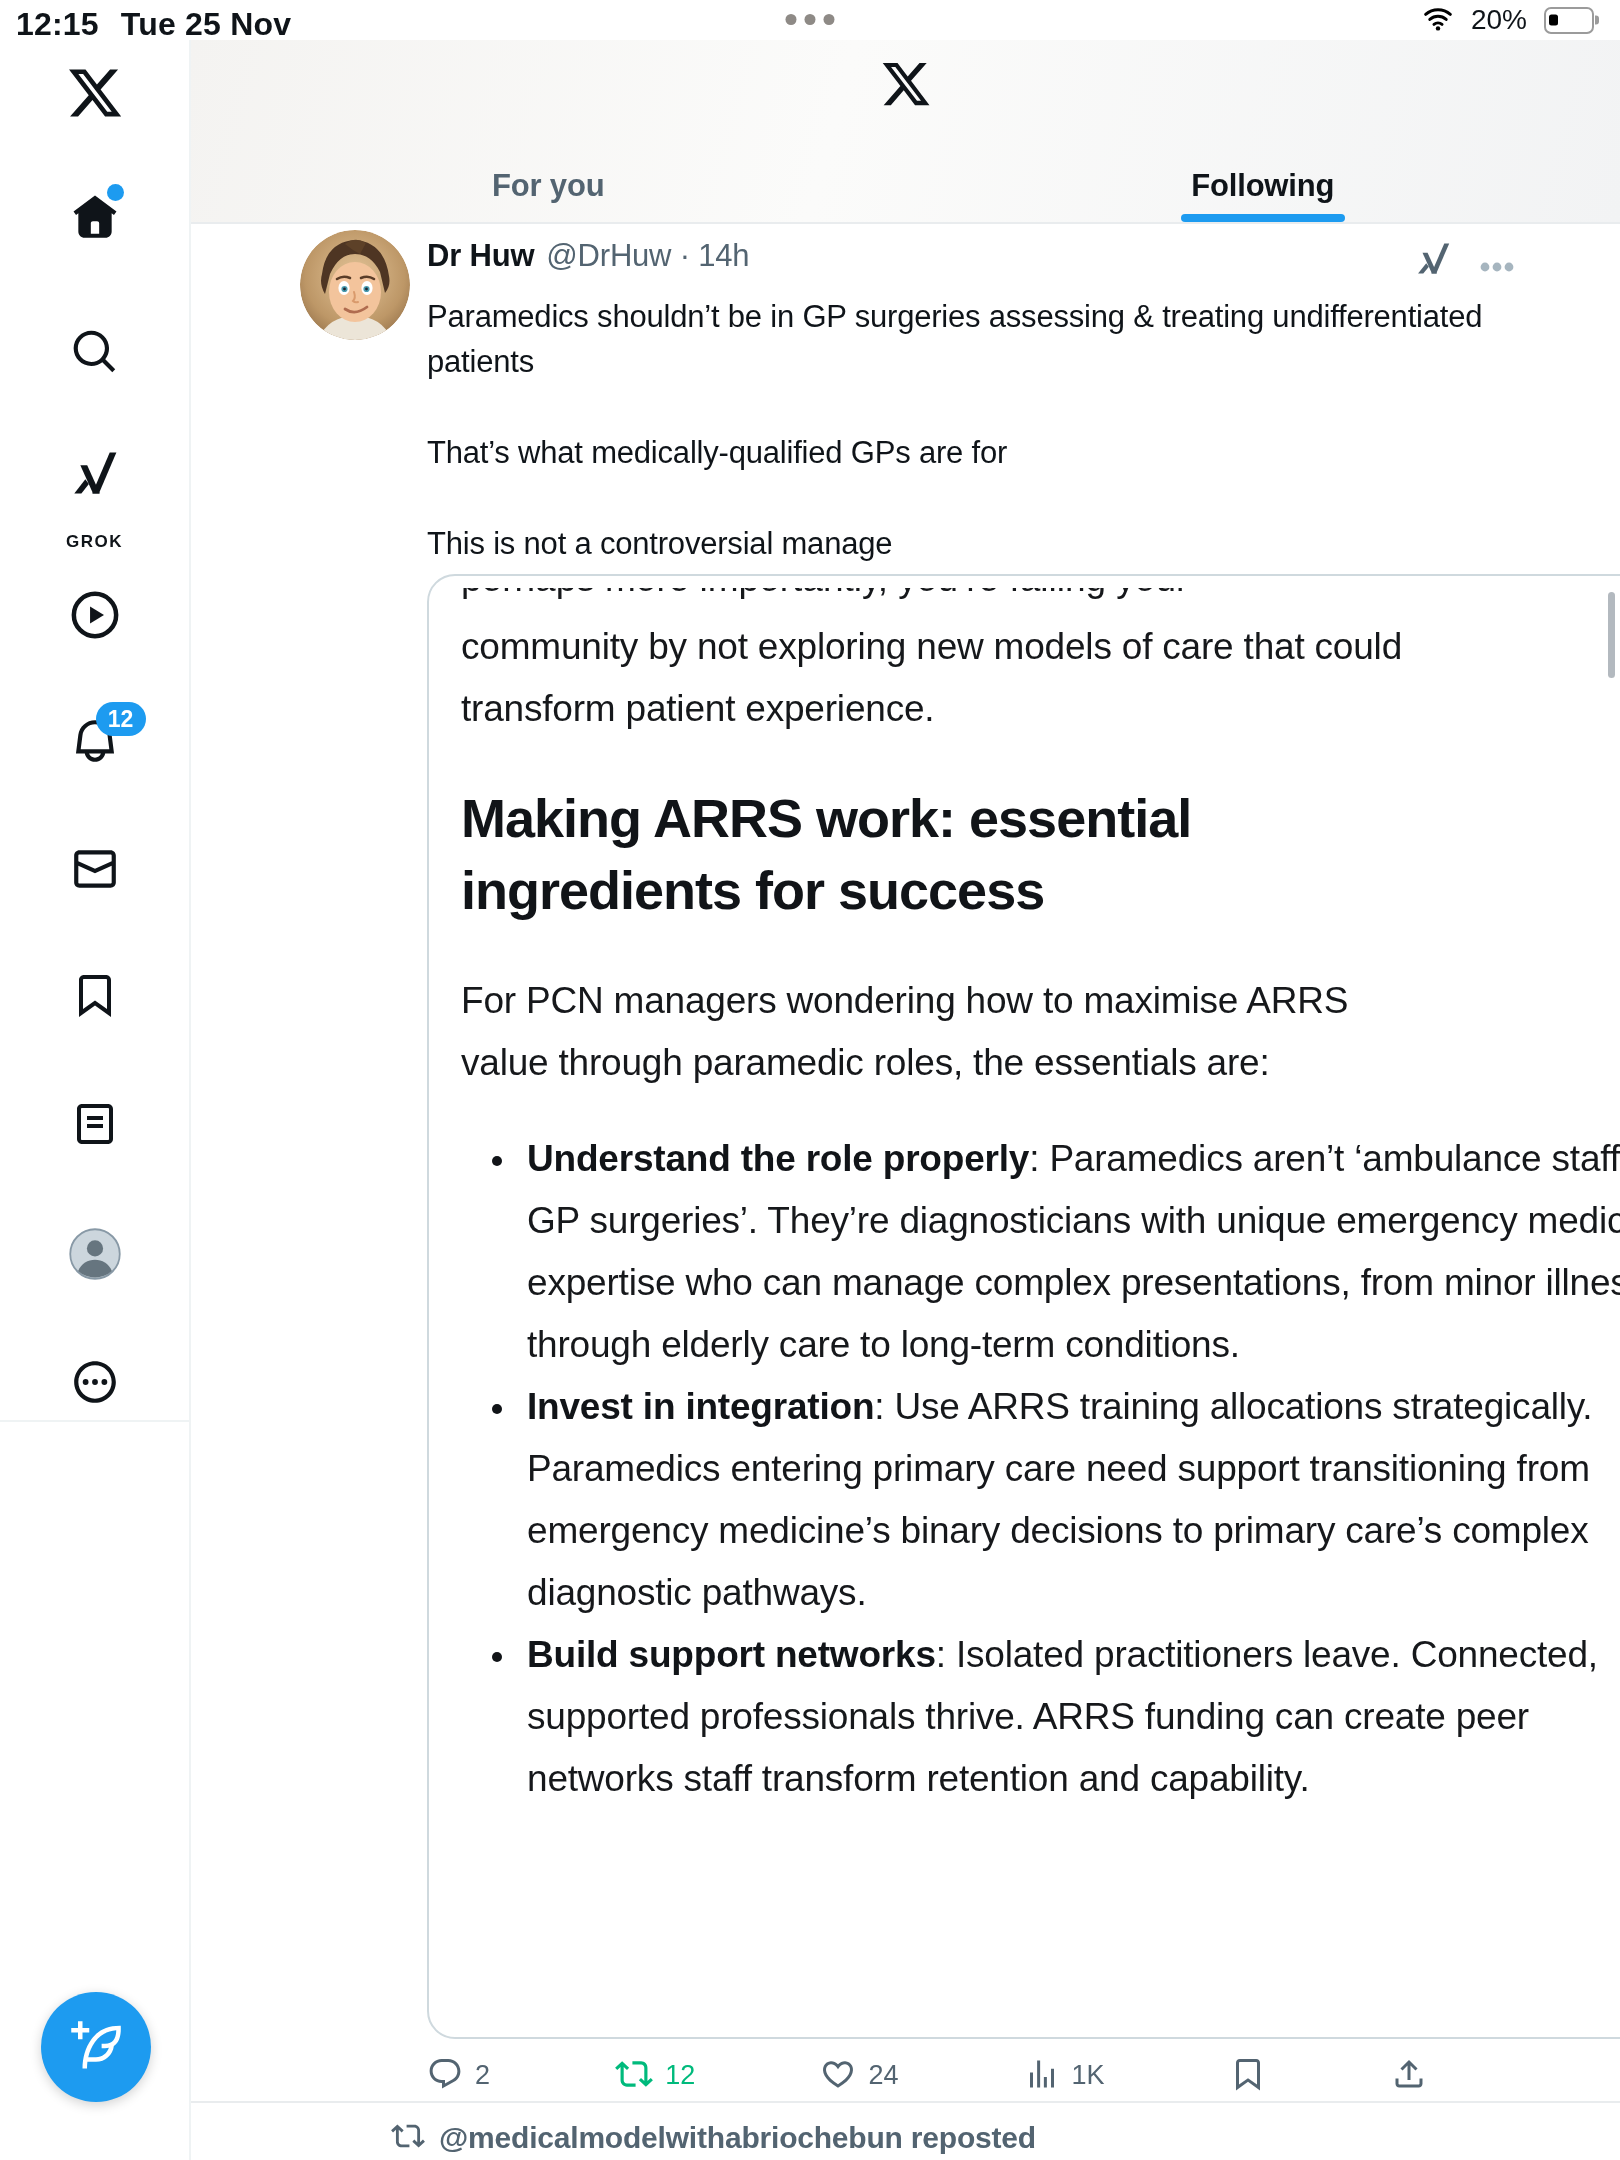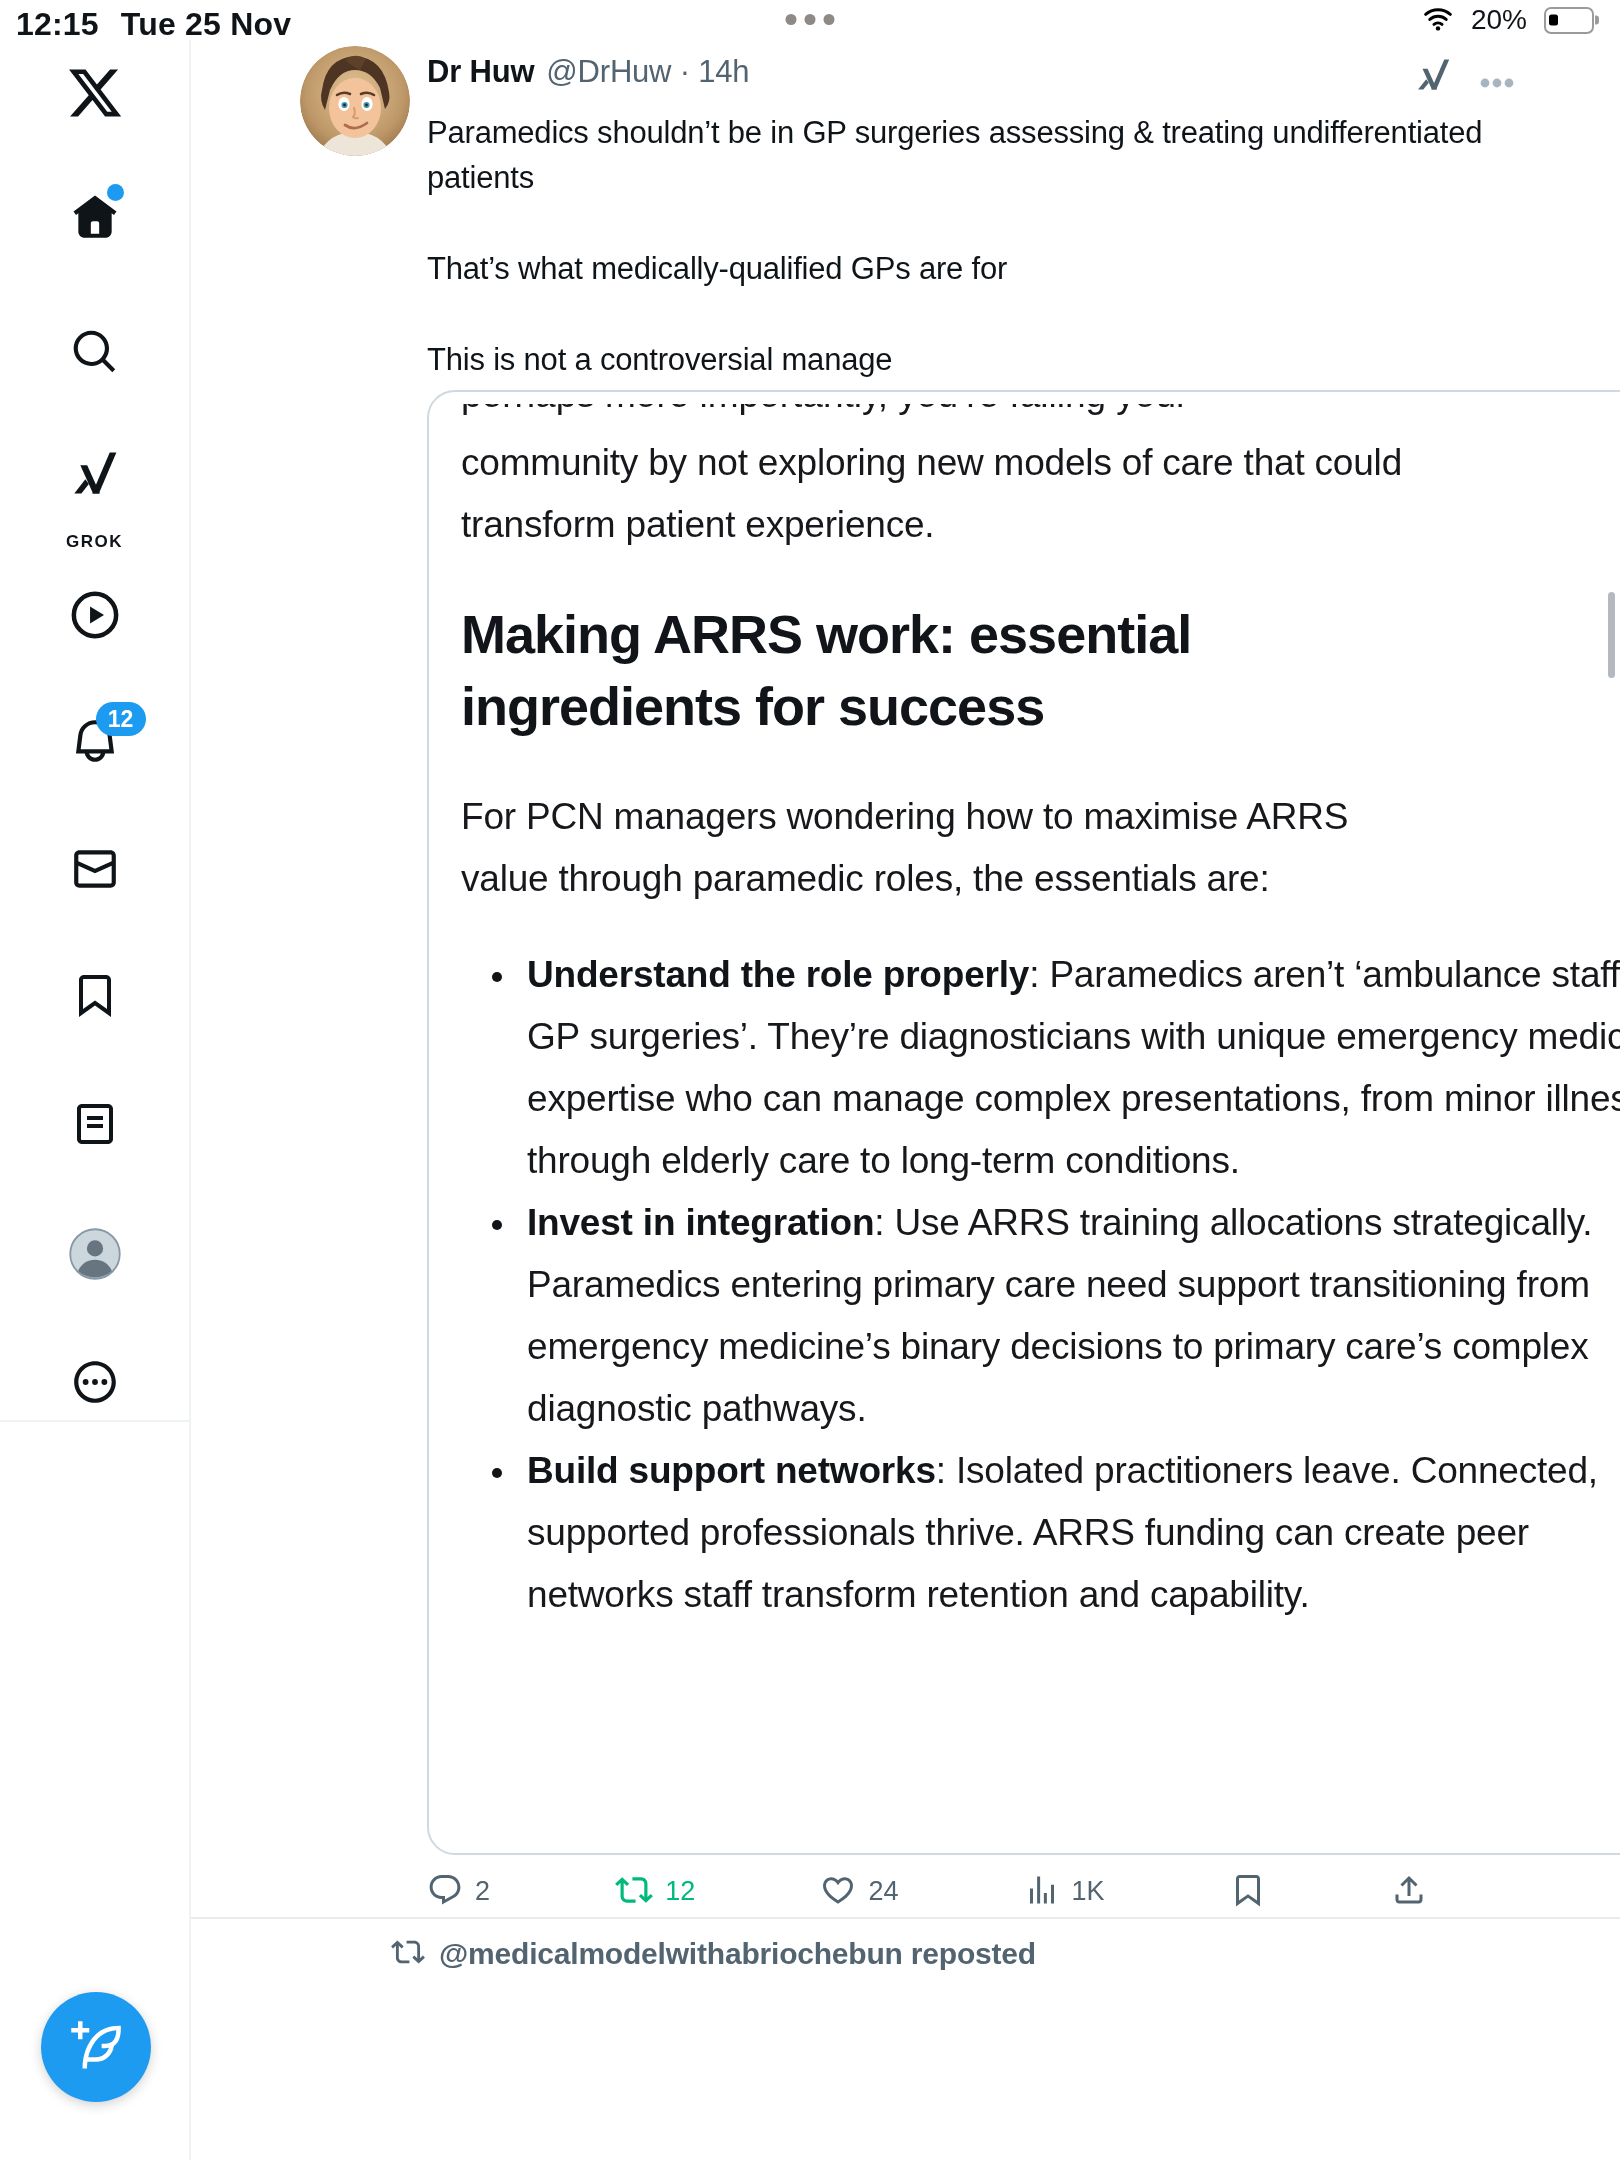--- a/index.html
+++ b/index.html
@@ -229,20 +229,36 @@
       <span>
         <svg width="54" height="54" viewBox="0 0 24 24" fill="#ffffff">
             <path d="M23 3c-6.62-.1-10.38 2.421-13.05 6.03C7.29 12.61 6 17.331 6 22h2c0-1.007.07-2.012.19-3H12c4.1 0 7.48-3.082 7.94-7.054C22.79 10.147 23.17 6.359 23 3zm-7 8h-1.5v2H16c.63-.016 1.2-.08 1.72-.188C16.95 15.24 14.68 17 12 17H8.55c.57-2.512 1.57-4.851 3-6.78 2.16-2.912 5.29-4.911 9.45-5.187C20.95 8.079 19.9 11 16 11zM4 9V6H1V4h3V1h2v3h3v2H6v3H4z"></path>
           </svg>
       </span>
     </button>
   </aside>
 
   <main class="main">
 
+    <header class="topbar">
+      <div class="x-logo-top">
+        <svg width="52" height="52" viewBox="0 0 24 24" fill="#0f1419">
+            <path d="M18.244 2.25h3.308l-7.227 8.26 8.502 11.24H16.17l-5.214-6.817L4.99 21.75H1.68l7.73-8.835L1.254 2.25H8.08l4.713 6.231zm-1.161 17.52h1.833L7.084 4.126H5.117z"></path>
+          </svg>
+      </div>
+      <div class="tabs">
+        <div class="tab">
+          <span class="tab-label">For you</span>
+        </div>
+        <div class="tab active">
+          <span class="tab-label">Following</span>
+          <span class="tab-underline"></span>
+        </div>
+      </div>
+    </header>
 
     <article class="tweet">
       <div class="avatar">
         <svg width="110" height="110" viewBox="0 0 110 110">
           <defs>
             <radialGradient id="bgv" cx="50%" cy="42%" r="75%">
               <stop offset="0%" stop-color="#e3c498"></stop>
                 <stop offset="60%" stop-color="#bd9767"></stop>
                 <stop offset="100%" stop-color="#7e5c39"></stop>
             </radialGradient>

